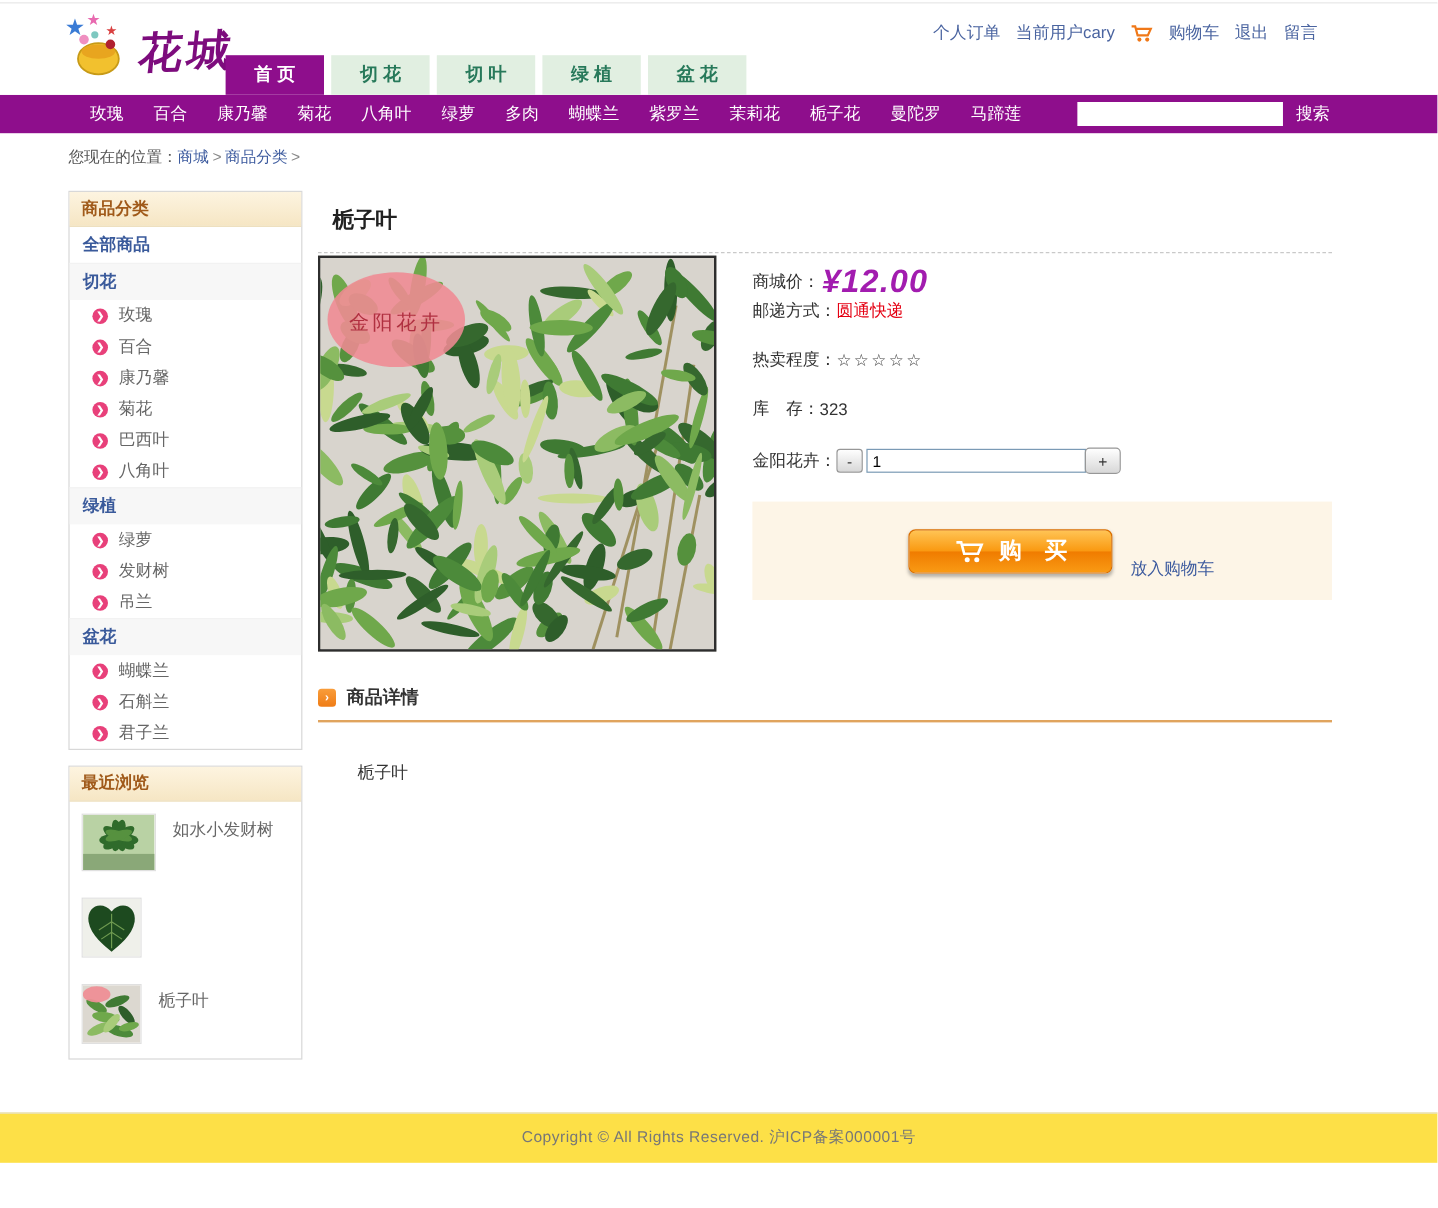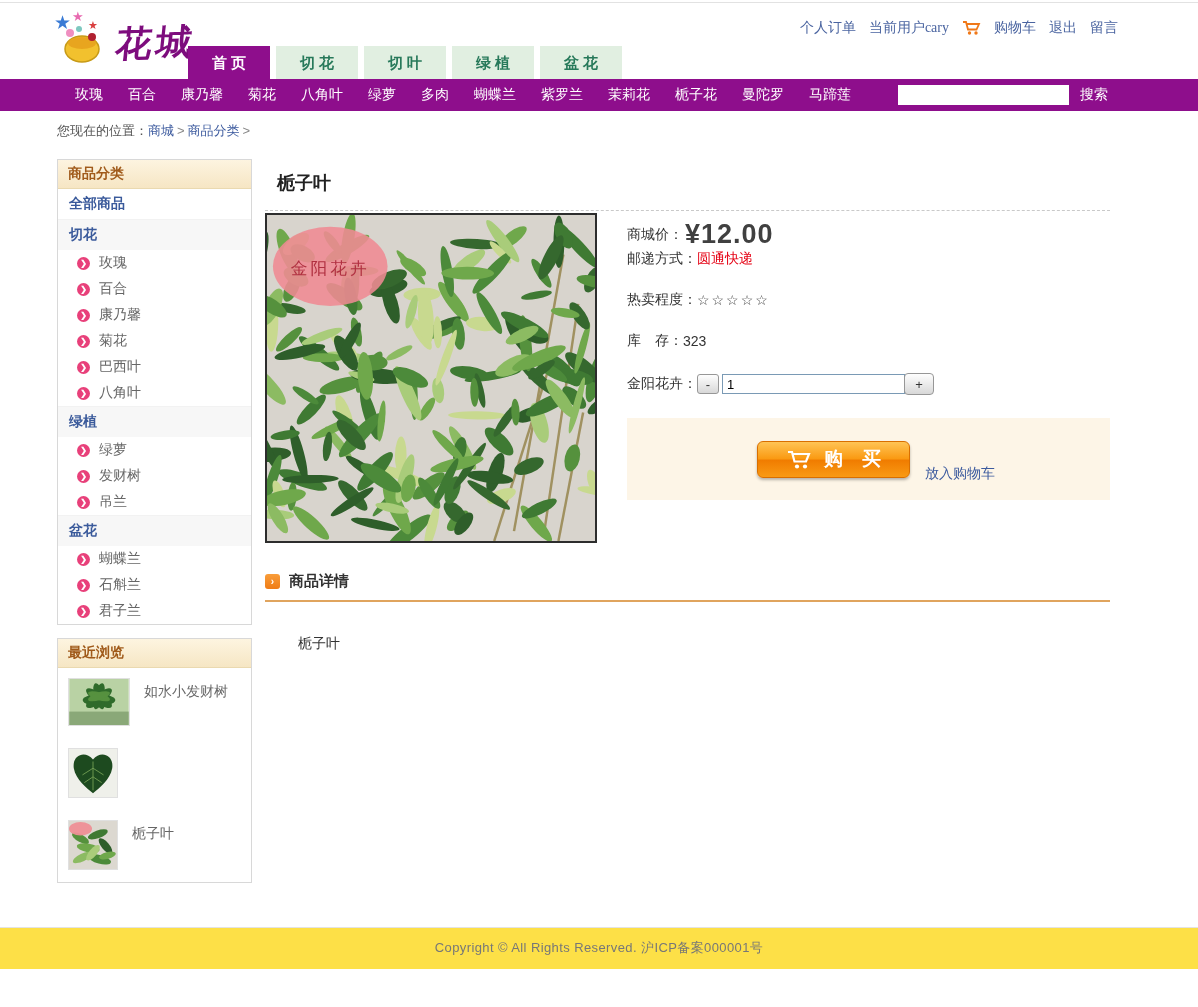--- a/index.html
+++ b/index.html
@@ -8,21 +8,21 @@
     width:1198px; height:1007px; background:#fff;
     font-family:"Liberation Sans", sans-serif; position:relative; overflow:hidden;
   }
   .topline { height:3px; border-bottom:1px solid #e2e2e2; }
   .container { width:1053px; margin-left:57px; position:relative; }
 
   
   .header { position:relative; height:76px; background:#fff; }
   .logo { position:absolute; left:52px; top:4px; display:flex; align-items:flex-start; }
   .logo-text { font-size:36px; font-weight:bold; color:#7d0c7d; transform:skewX(-8deg) rotate(-2deg); margin-left:2px; margin-top:12px; letter-spacing:4px; font-family:"Liberation Serif", serif; }
-  .userbar { position:absolute; right:80px; top:16px; display:flex; align-items:center; gap:13px; font-size:14px;font-family:Liberation Serif, serif; }
+  .userbar { position:absolute; right:100px; top:16px; display:flex; align-items:center; gap:13px; font-size:14px; }
   .userbar a { color:#4a64a0; text-decoration:none; cursor:pointer; }
   .tabs { position:absolute; left:188px; bottom:0; display:flex; }
   .tab { width:82px; height:33px; line-height:33px; text-align:center; margin-right:6px;
          background:#e1efe1; color:#27795a; font-weight:bold; font-size:15px; cursor:pointer; }
   .tab.active { background:#8e0e8c; color:#fff; }
 
   
   .mainnav { background:#8e0e8c; height:32px; }
   .mainnav-inner { display:flex; align-items:center; height:32px; }
   .mainnav a { color:#fff; font-size:14px; text-decoration:none; margin-right:25px; cursor:pointer; }
@@ -55,31 +55,31 @@
   .recent-name { color:#666; font-size:14px; line-height:1.9; padding-left:14px; width:118px; }
 
   
   .product-title { font-size:18px; font-weight:bold; color:#222; margin:12px 0 15px 12px; }
   .dash { border-top:1px dashed #c9c9c9; height:0; }
   .product-row { display:flex; margin-top:2px; }
   .photo { width:332px; height:330px; border:2px solid #2d2d2d; flex:none; background:#d8d4cd; }
   .pinfo { flex:1; padding-left:30px; padding-top:6px; font-size:14px; color:#333; }
   .inforow { margin-bottom:23px; display:flex; align-items:center; }
   .price-row { margin-bottom:0; }
-  .price-val { color:#404040; font-size:27px; font-weight:bold; letter-spacing:1px; margin-left:2px; }
+  .price-val { color:#a21caf; font-size:27px; font-weight:bold; letter-spacing:1px; margin-left:2px;font-style:italic; }
   .ship-val { color:#e50113; }
   .stars { color:#444; letter-spacing:2px; }
   .btn-step { background:linear-gradient(#fefefe,#d8d8d8); border:1px solid #979797; border-radius:3px;
               font-size:13px; color:#333; cursor:pointer; }
   .btn-minus { width:22px; height:20px; margin-right:3px; }
   .qty-input { width:183px; height:20px; border:1px solid #7a9ab5; padding:1px 4px; font-size:13px; }
   .btn-plus { width:30px; height:22px; border-radius:4px; margin-left:-1px; }
 
   .buy-panel { margin-top:15px; background:#fdf5e7; height:82px; display:flex; align-items:center; }
-  .buy-btn { margin-left:130px; width:153px; height:37px; border-radius:6px;
+  .buy-btn { margin-left:130px; width:170px; height:37px; border-radius:6px;
              background:linear-gradient(#ffc455 0%, #fa9a12 48%, #f07c00 52%, #f99a14 100%);
              border:1px solid #d96f00; color:#fff; font-size:19px; font-weight:bold;
              display:flex; align-items:center; justify-content:center; gap:12px;
              box-shadow:0 2px 3px rgba(0,0,0,.28); cursor:pointer; }
   .add-cart { color:#3c5a9e; font-size:14px; margin-left:15px; margin-top:30px; text-decoration:none; cursor:pointer; }
 
   .detail-head { margin-top:29px; display:flex; align-items:center; gap:9px; padding-bottom:9px;
                  border-bottom:2px solid #e0a45e; }
   .detail-ic { width:15px; height:15px; border-radius:3px; background:linear-gradient(#f99d3a,#ef7c16);
                color:#fff; font-size:10px; font-weight:bold; line-height:15px; text-align:center; flex:none; }

